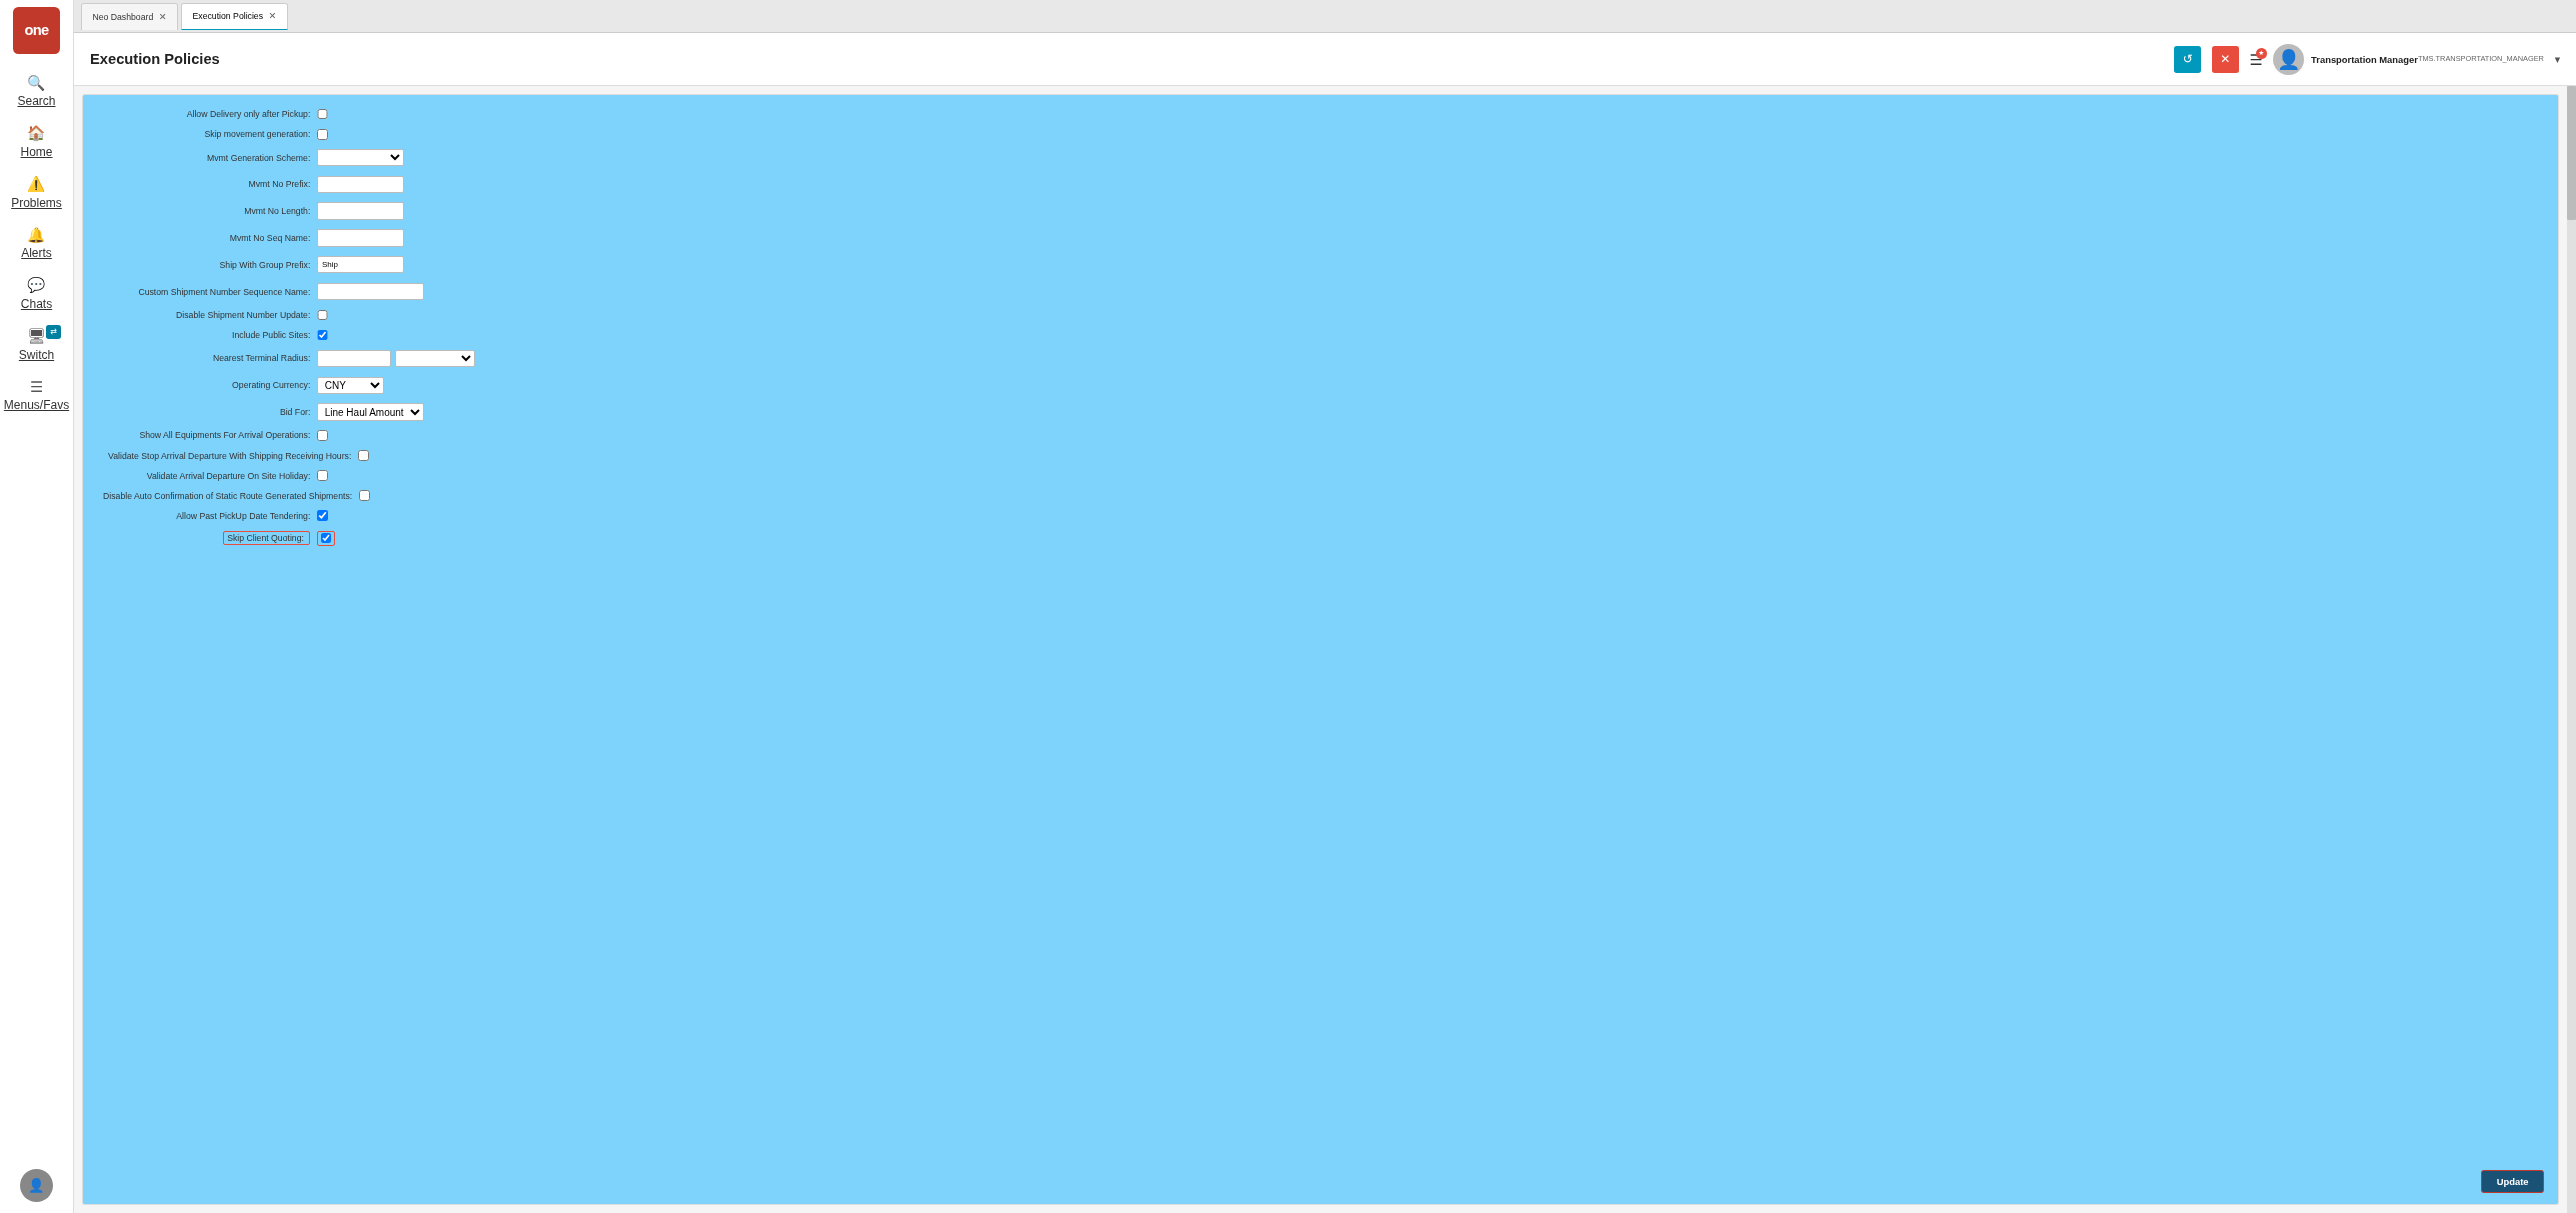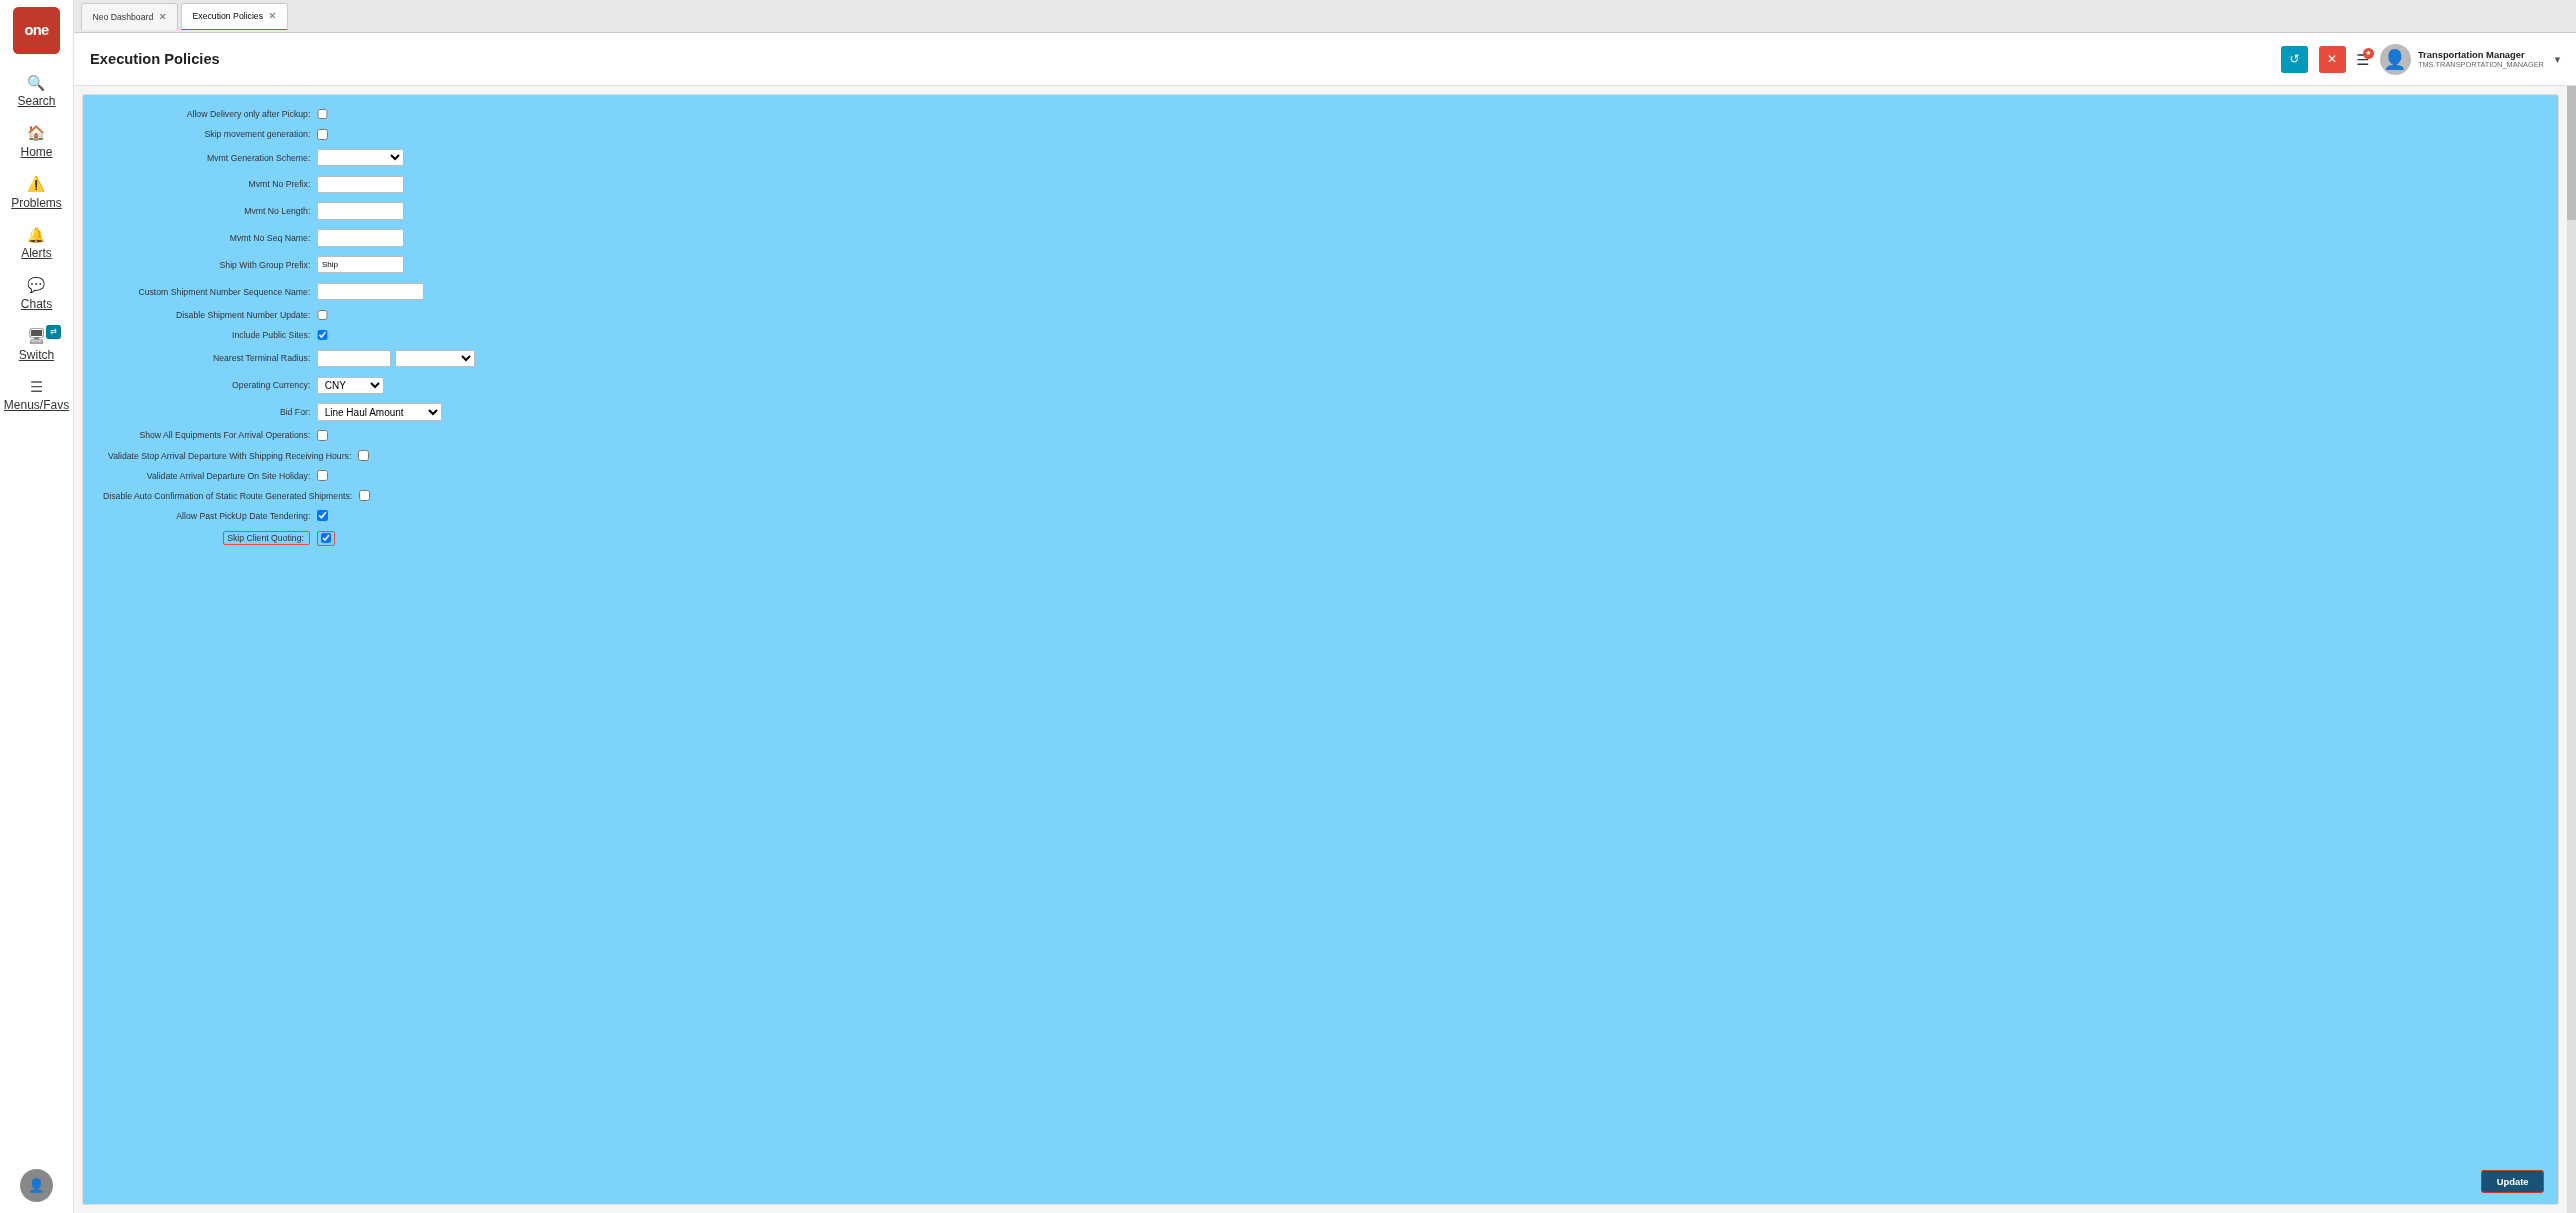--- a/index.html
+++ b/index.html
@@ -188,21 +188,21 @@
       height: 31px;
       border-radius: 50%;
       background: #bbb;
       display: flex;
       align-items: center;
       justify-content: center;
       font-size: 14.7px;
       color: #666;
       overflow: hidden;
     }
-    .user-info { display: flex; flex-direction: column; }
+    .user-info { display: flex; flex-direction: row; }
     .user-name { font-size: 9.4px; font-weight: bold; color: #222; }
     .user-role { font-size: 7.4px; color: #666; }
     .dropdown-arrow { font-size: 10.7px; color: #555; margin-left: 4px; }
 
     
     .content-area {
       flex: 1;
       background: #f5f5f5;
       overflow: hidden;
       position: relative;
@@ -448,21 +448,21 @@
         <span class="form-label">Operating Currency:</span>
         <select class="form-select" style="width:67px;">
           <option value="CNY">CNY</option>
           <option value="USD">USD</option>
           <option value="EUR">EUR</option>
         </select>
       </div>
 
       <div class="form-row">
         <span class="form-label">Bid For:</span>
-        <select class="form-select" style="width:125px;">
+        <select class="form-select" style="width:107px;">
           <option value="Line Haul Amount">Line Haul Amount</option>
           <option value="Total Amount">Total Amount</option>
         </select>
       </div>
 
       <div class="form-row">
         <span class="form-label">Show All Equipments For Arrival Operations:</span>
         <input type="checkbox" class="form-checkbox" style="">
       </div>
 

